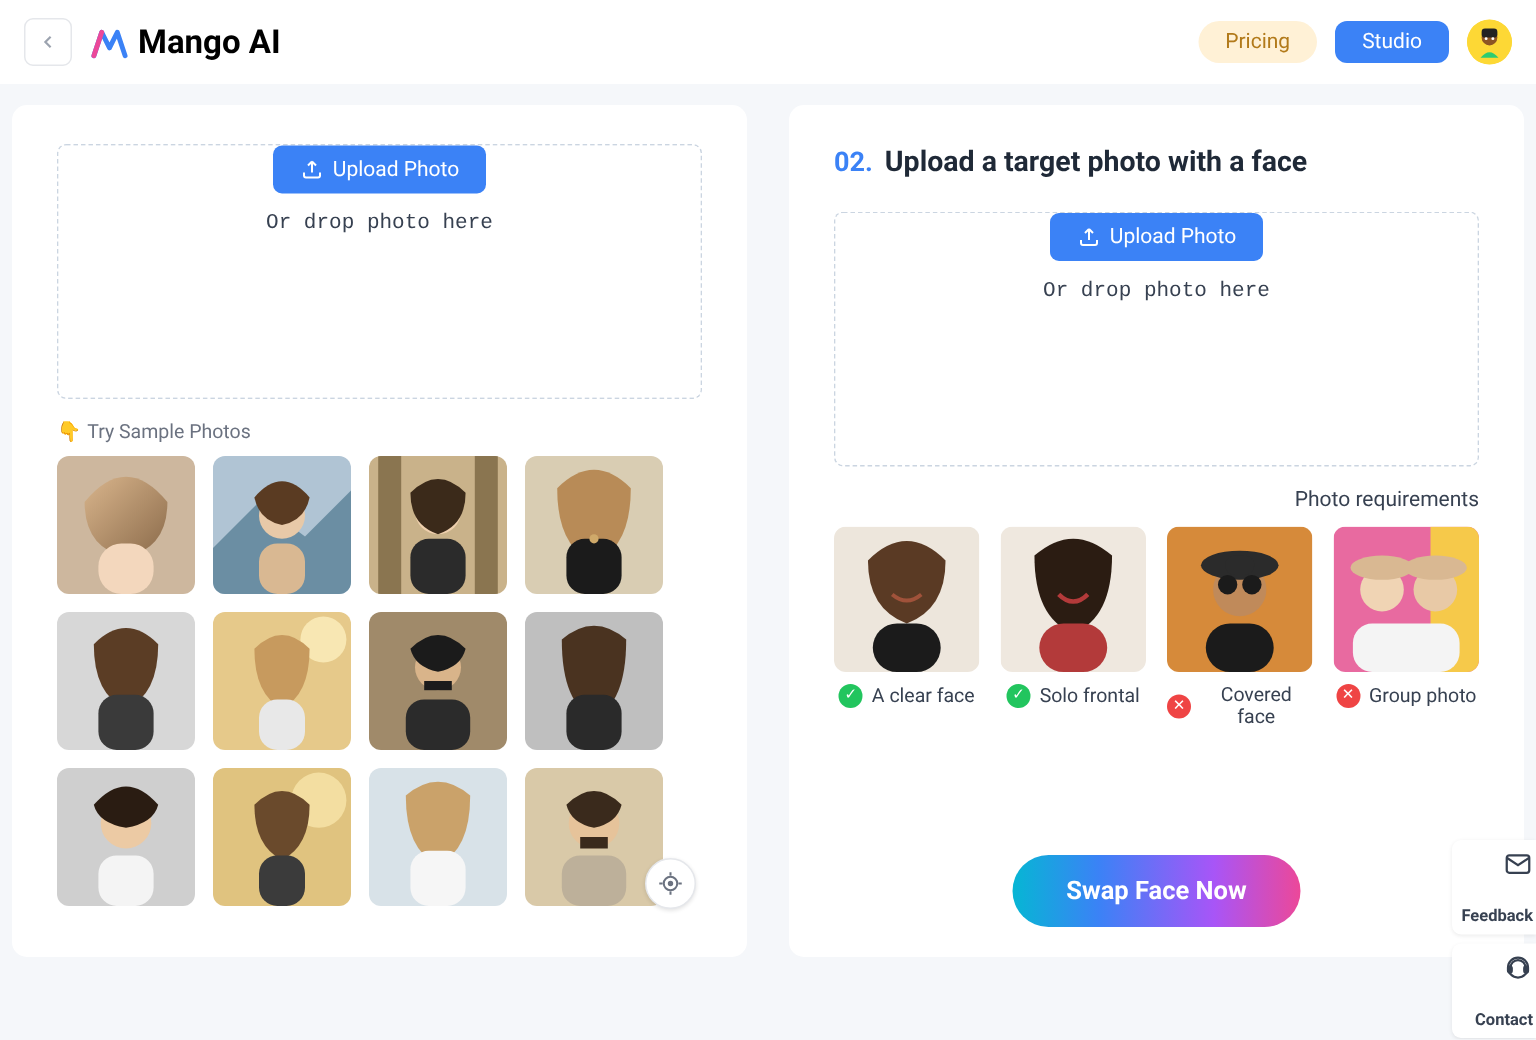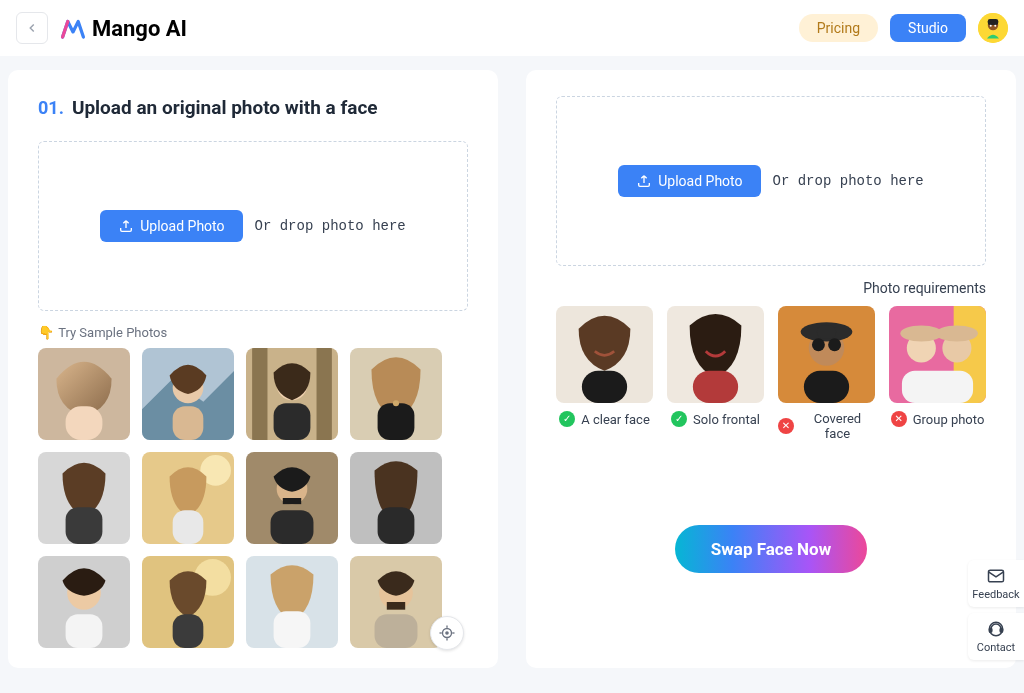--- a/index.html
+++ b/index.html
@@ -71,22 +71,22 @@
     display:flex; align-items:baseline; gap:8px;
     margin-bottom: 22px;
   }
   .step-num { color:#3b82f6; font-weight:700; font-size:18px; }
   .step-text { font-weight:700; font-size:19px; color:#1f2937; }
   .dropzone {
     border:1px dashed #cbd5e1;
     border-radius:6px;
     background:#fff;
     height: 170px;
-    display:flex; flex-direction:row;
-    align-items:center; justify-content:center;
+    display:flex; flex-direction:column;
+    align-items:center; 
     gap:12px;
   }
   .upload-btn {
     background:#3b82f6; color:#fff;
     border-radius:6px;
     padding:8px 18px;
     font-size:14px;
     display:flex; align-items:center; gap:6px;
     cursor:pointer;
   }
@@ -161,25 +161,26 @@
   
   .side-rail {
     position:absolute; right:0; top:560px;
     display:flex; flex-direction:column; gap:6px;
   }
   .side-btn {
     background:#fff;
     width:56px;
     border-radius:6px 0 0 6px;
     padding:6px 2px;
-    display:flex; flex-direction:column; align-items:center;
-    gap:2px;
+    display:flex; flex-direction:column; align-items:flex-end;
+    gap:18px;
     font-size:11px; color:#374151;
     box-shadow: 0 1px 3px rgba(0,0,0,.08);
     cursor:pointer;
+    font-weight:bold;
   }
   .side-btn svg { width:20px; height:20px; }
   
   .grid-wrap { position:relative; }
 </style>
 </head>
 <body>
 
 <div class="header">
   <div class="back-btn">
@@ -207,24 +208,20 @@
         <circle cx="17" cy="17" r="1.3" fill="#fff"></circle>
         <circle cx="23" cy="17" r="1.3" fill="#fff"></circle>
         <path d="M12 34 q8 -10 16 0" fill="#2ecc71"></path>
       </svg>
   </div>
 </div>
 
 <div class="main">
 
   <div class="panel">
-    <div class="panel-title">
-      <span class="step-num">01.</span>
-      <span class="step-text">Upload an original photo with a face</span>
-    </div>
     <div class="dropzone">
       <div class="upload-btn">
         <svg width="16" height="16" viewBox="0 0 24 24" fill="none" stroke="#fff" stroke-width="2">
             <path d="M12 15V4m0 0l-4 4m4-4l4 4"></path>
             <path d="M4 15v3a2 2 0 002 2h12a2 2 0 002-2v-3"></path>
           </svg>
         <span>Upload Photo</span>
       </div>
       <div class="drop-text">Or drop photo here</div>
     </div>
@@ -353,20 +350,24 @@
             <line x1="12" y1="2" x2="12" y2="5"></line>
             <line x1="12" y1="19" x2="12" y2="22"></line>
             <line x1="2" y1="12" x2="5" y2="12"></line>
             <line x1="19" y1="12" x2="22" y2="12"></line>
           </svg>
       </div>
     </div>
   </div>
 
   <div class="panel">
+    <div class="panel-title">
+      <span class="step-num">02.</span>
+      <span class="step-text">Upload a target photo with a face</span>
+    </div>
     <div class="dropzone">
       <div class="upload-btn">
         <svg width="16" height="16" viewBox="0 0 24 24" fill="none" stroke="#fff" stroke-width="2">
             <path d="M12 15V4m0 0l-4 4m4-4l4 4"></path>
             <path d="M4 15v3a2 2 0 002 2h12a2 2 0 002-2v-3"></path>
           </svg>
         <span>Upload Photo</span>
       </div>
       <div class="drop-text">Or drop photo here</div>
     </div>

